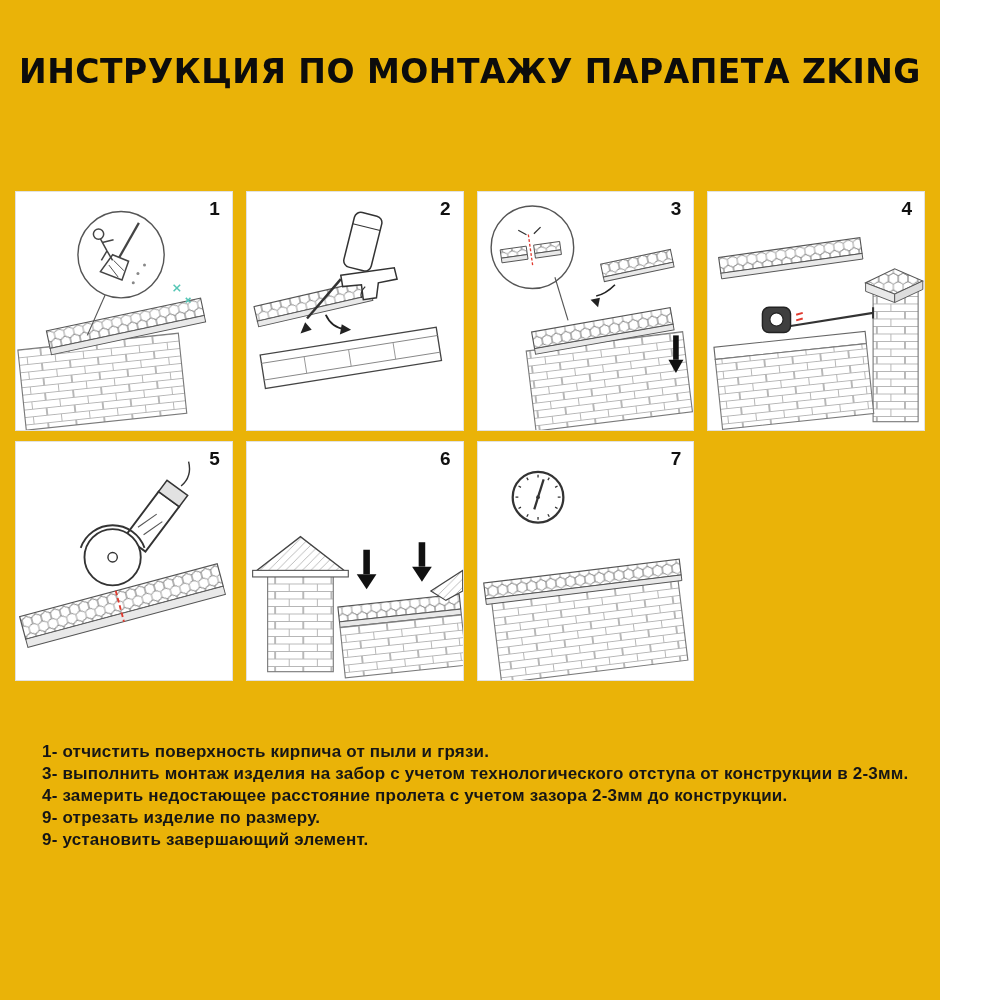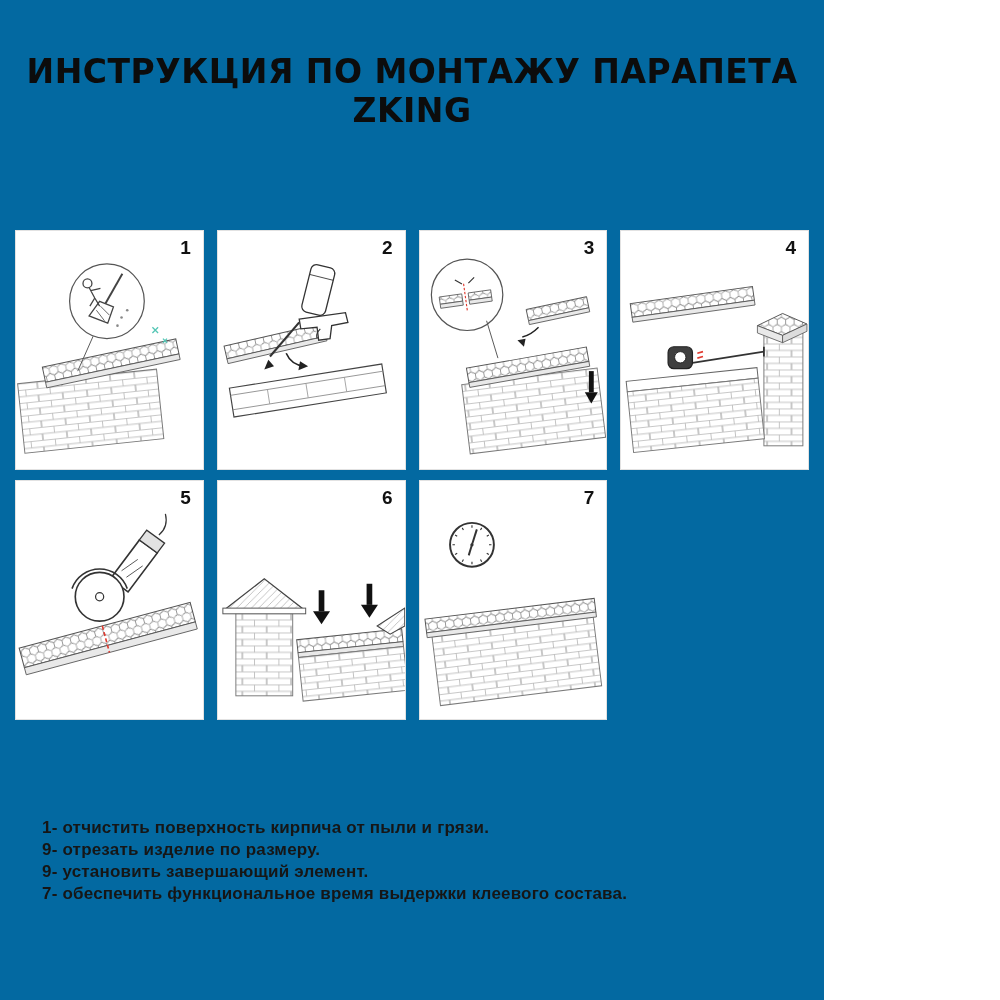--- a/index.html
+++ b/index.html
@@ -1,25 +1,25 @@
 <!DOCTYPE html>
 <html><head>
 <meta charset="utf-8">
 <style>
   html,body{margin:0;padding:0;background:#fff;}
-  .page{width:824px;height:1000px;background:#0369a1;overflow:hidden;position:relative;
+  .page{width:940px;height:1000px;background:#eab308;overflow:hidden;position:relative;
         font-family:"Liberation Sans","DejaVu Sans",sans-serif;color:#111;}
   .title{padding-top:52px;text-align:center;font-family:"DejaVu Sans","Liberation Sans",sans-serif;
          font-weight:700;font-size:33px;letter-spacing:.5px;color:#0c0c0c;}
   .panels{margin:100px 15px 0 15px;display:grid;grid-template-columns:repeat(4,1fr);
           gap:10px 13px;}
   .panel{position:relative;height:240px;background:#fff;border:1px solid #e2e2e2;box-sizing:border-box;}
   .panel .num{position:absolute;top:6px;right:12px;font-size:19px;font-weight:700;color:#111;z-index:2;}
   .ill{width:100%;height:100%;display:block;}
-  .steps{margin:97px 0 0 42px;}
+  .steps{margin:60px 0 0 42px;}
   .step{font-size:17px;font-weight:700;line-height:22px;color:#161616;letter-spacing:.2px;}
 </style>
 </head>
 <body>
 
 <svg width="0" height="0" style="position:absolute" aria-hidden="true">
   <defs>
     <pattern id="brick" width="30" height="16" patternUnits="userSpaceOnUse">
       <rect width="30" height="16" fill="#fff"></rect>
       <path d="M0 0.5H30 M0 8.5H30 M15 0.5V8.5 M0.5 8.5V16 M29.5 8.5V16" stroke="#b5b5b5" stroke-width="1" fill="none"></path>
@@ -237,18 +237,19 @@
           <rect x="12" y="147" width="210" height="6" fill="#e9e9e9" stroke="#555" stroke-width="1"></rect>
         </g>
       </svg>
     </div>
 
     <div></div>
   </div>
 
   <div class="steps">
     <div class="step">1- отчистить поверхность кирпича от пыли и грязи.</div>
+    <div class="step">3- выполнить монтаж изделия на забор с учетом технологического отступа от конструкции в 2-3мм.</div>
+    <div class="step">4- замерить недостающее расстояние пролета с учетом зазора 2-3мм до конструкции.</div>
     <div class="step">9- отрезать изделие по размеру.</div>
     <div class="step">9- установить завершающий элемент.</div>
-    <div class="step">7- обеспечить функциональное время выдержки клеевого состава.</div>
   </div>
 
 </div>
 
 </body></html>

